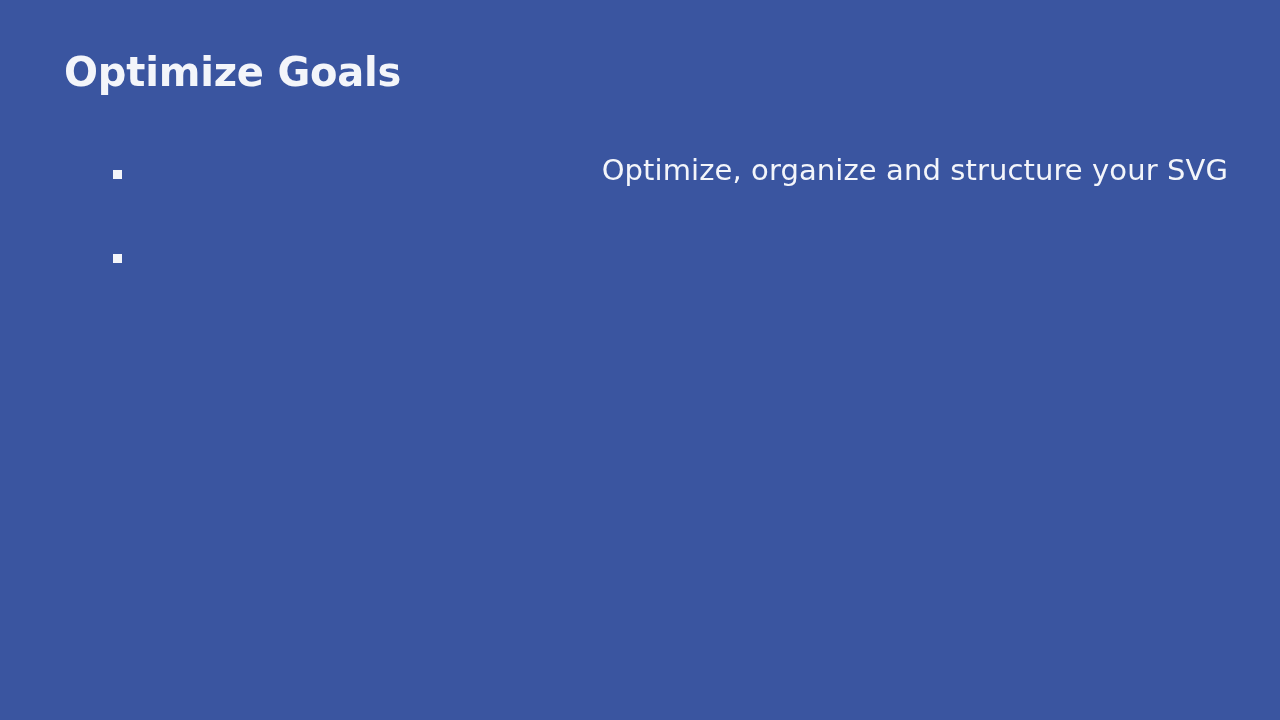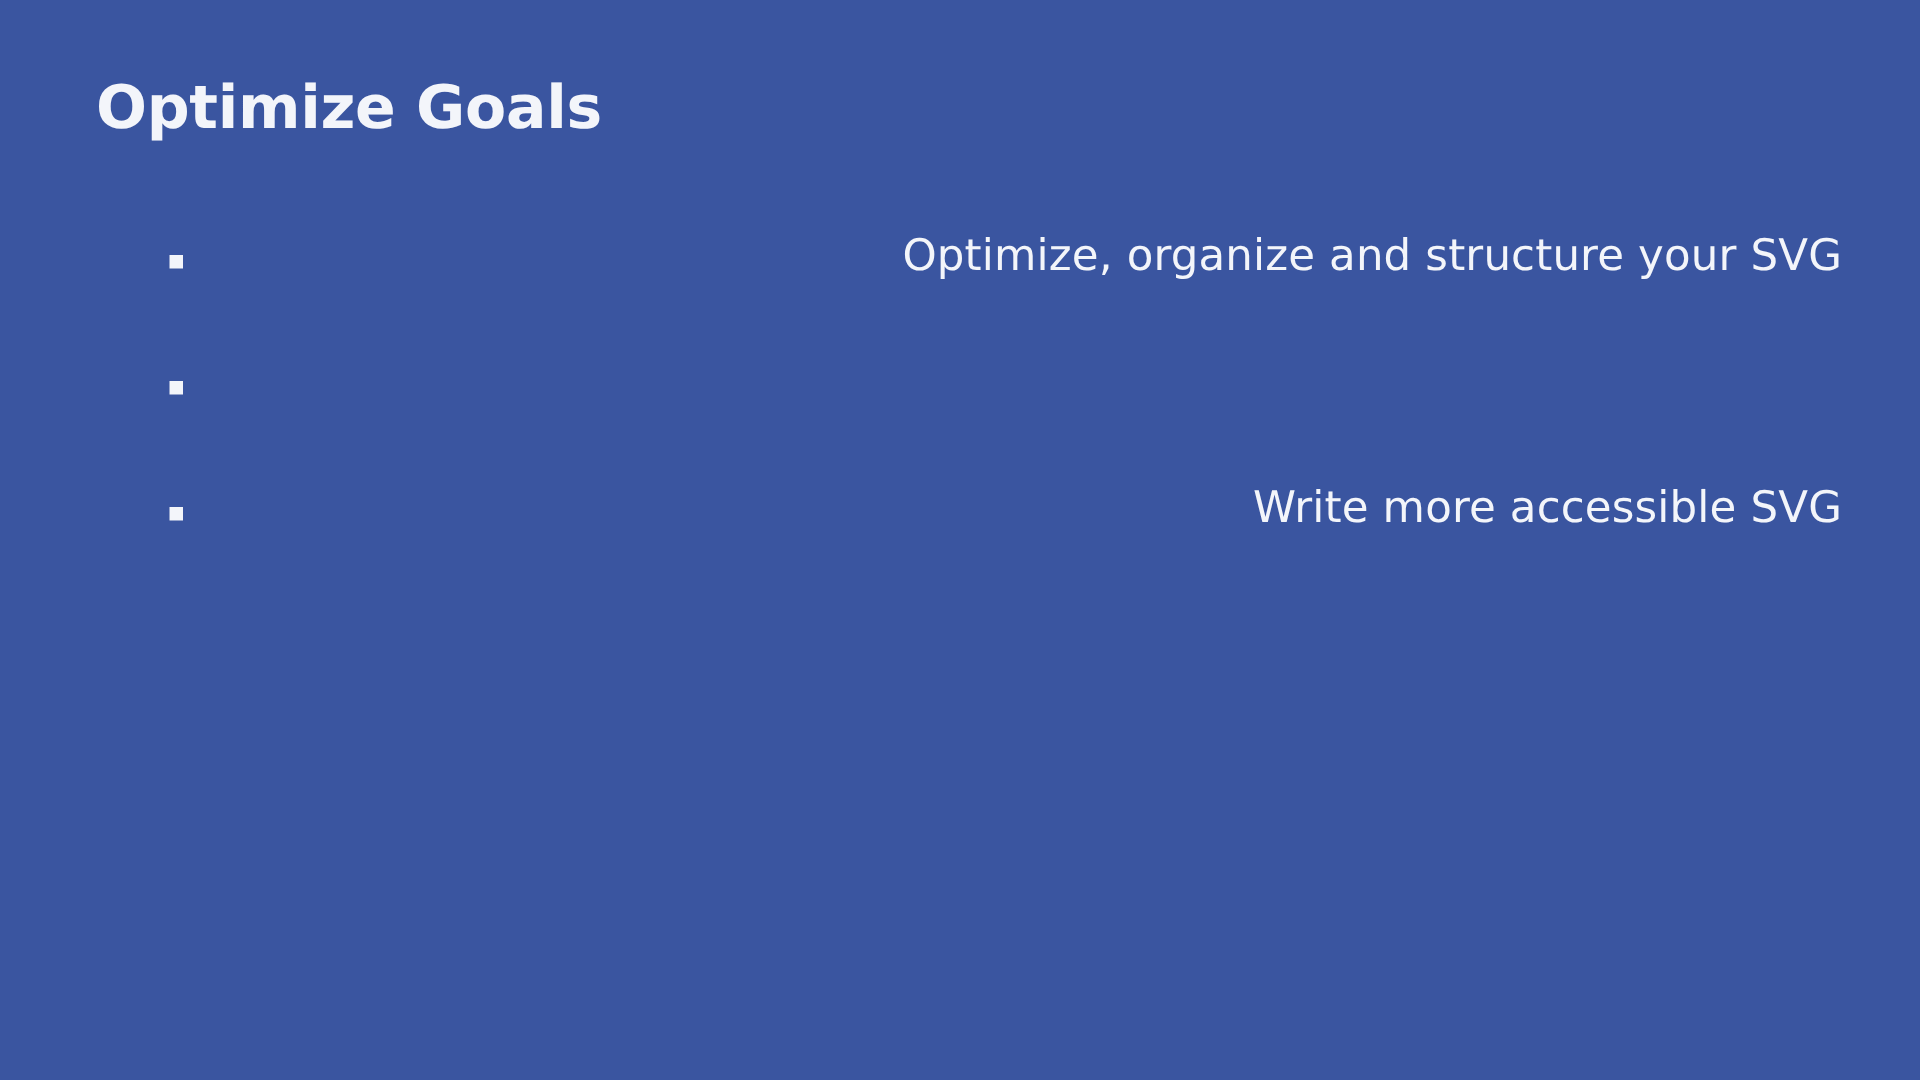--- a/index.html
+++ b/index.html
@@ -78,20 +78,16 @@
 
     <li class="bullet-item">
       <span class="bullet-marker"></span>
       <span class="bullet-text">Optimize, organize and structure your SVG</span>
     </li>
 
     <li class="bullet-item">
       <span class="bullet-marker"></span>
     </li>
 
-    <li class="bullet-item">
-      <span class="bullet-marker"></span>
-      <span class="bullet-text">Write more accessible SVG</span>
-    </li>
 
   </ul>
 
 </div>
 
 </body></html>

